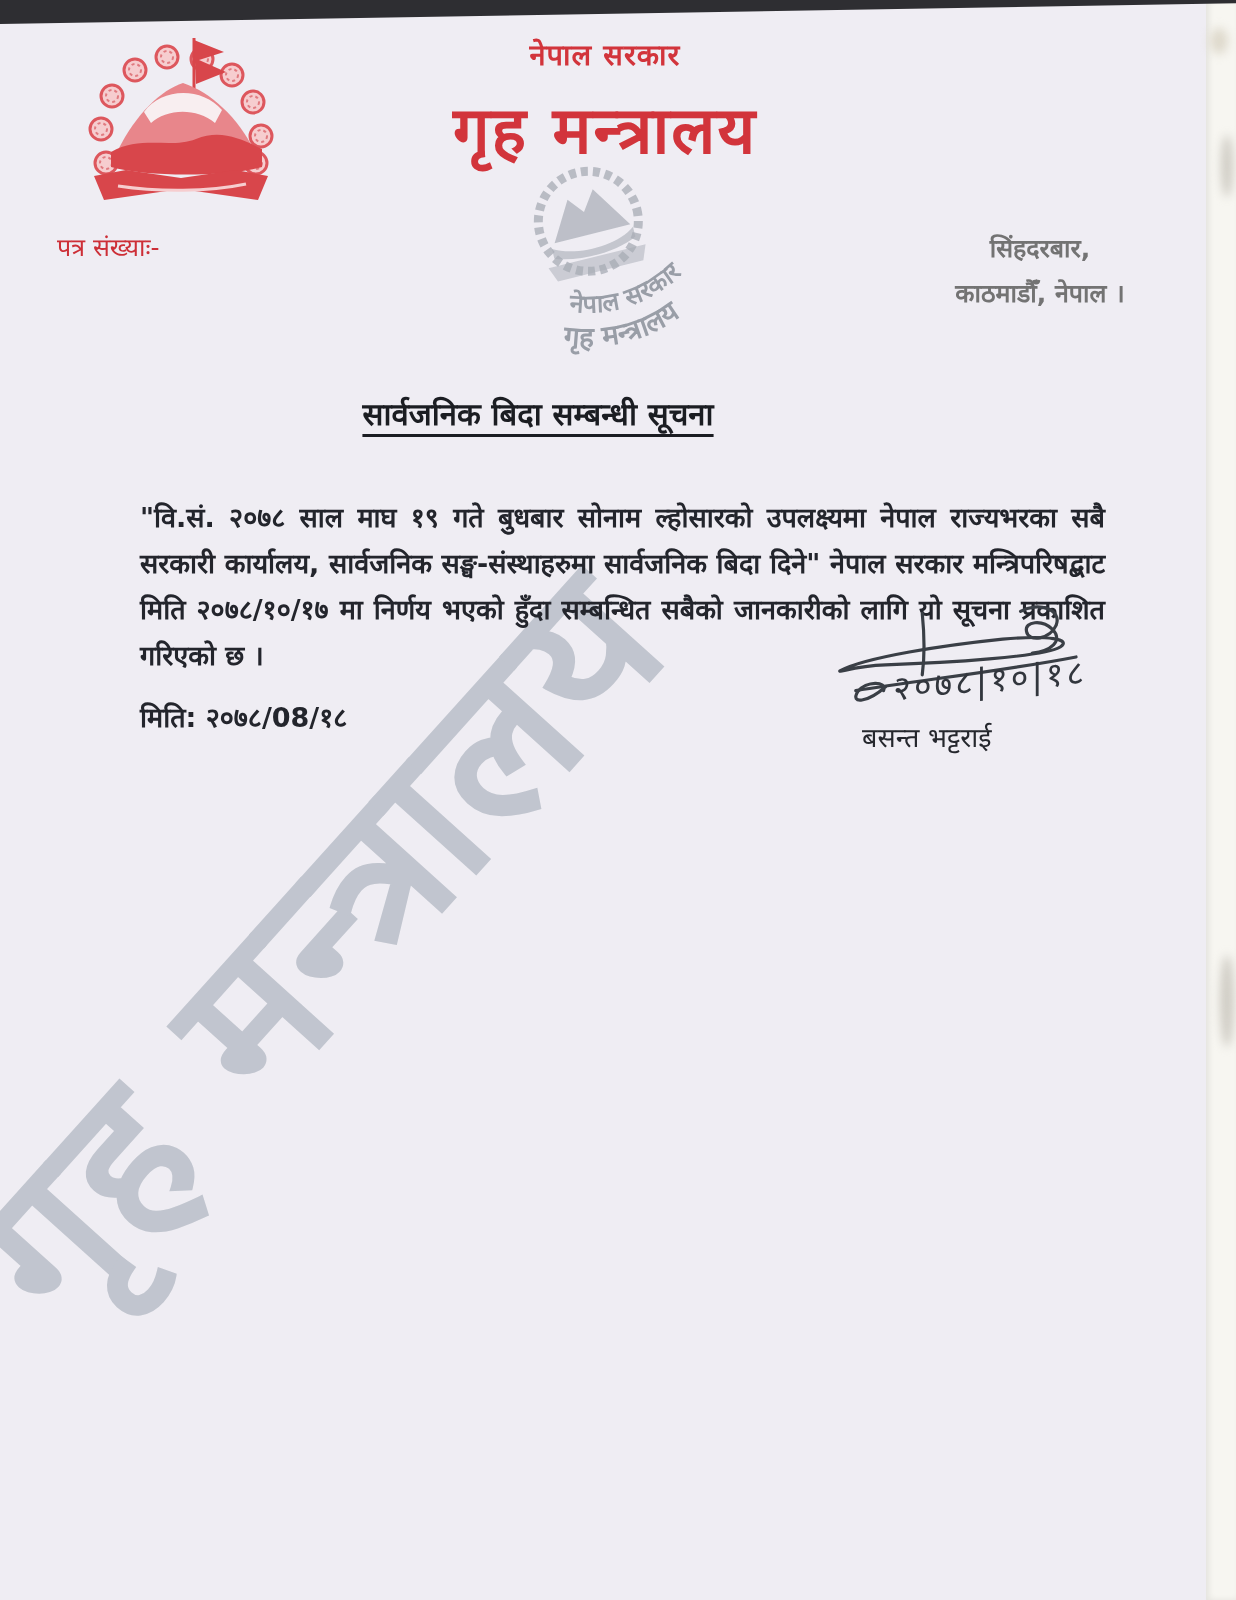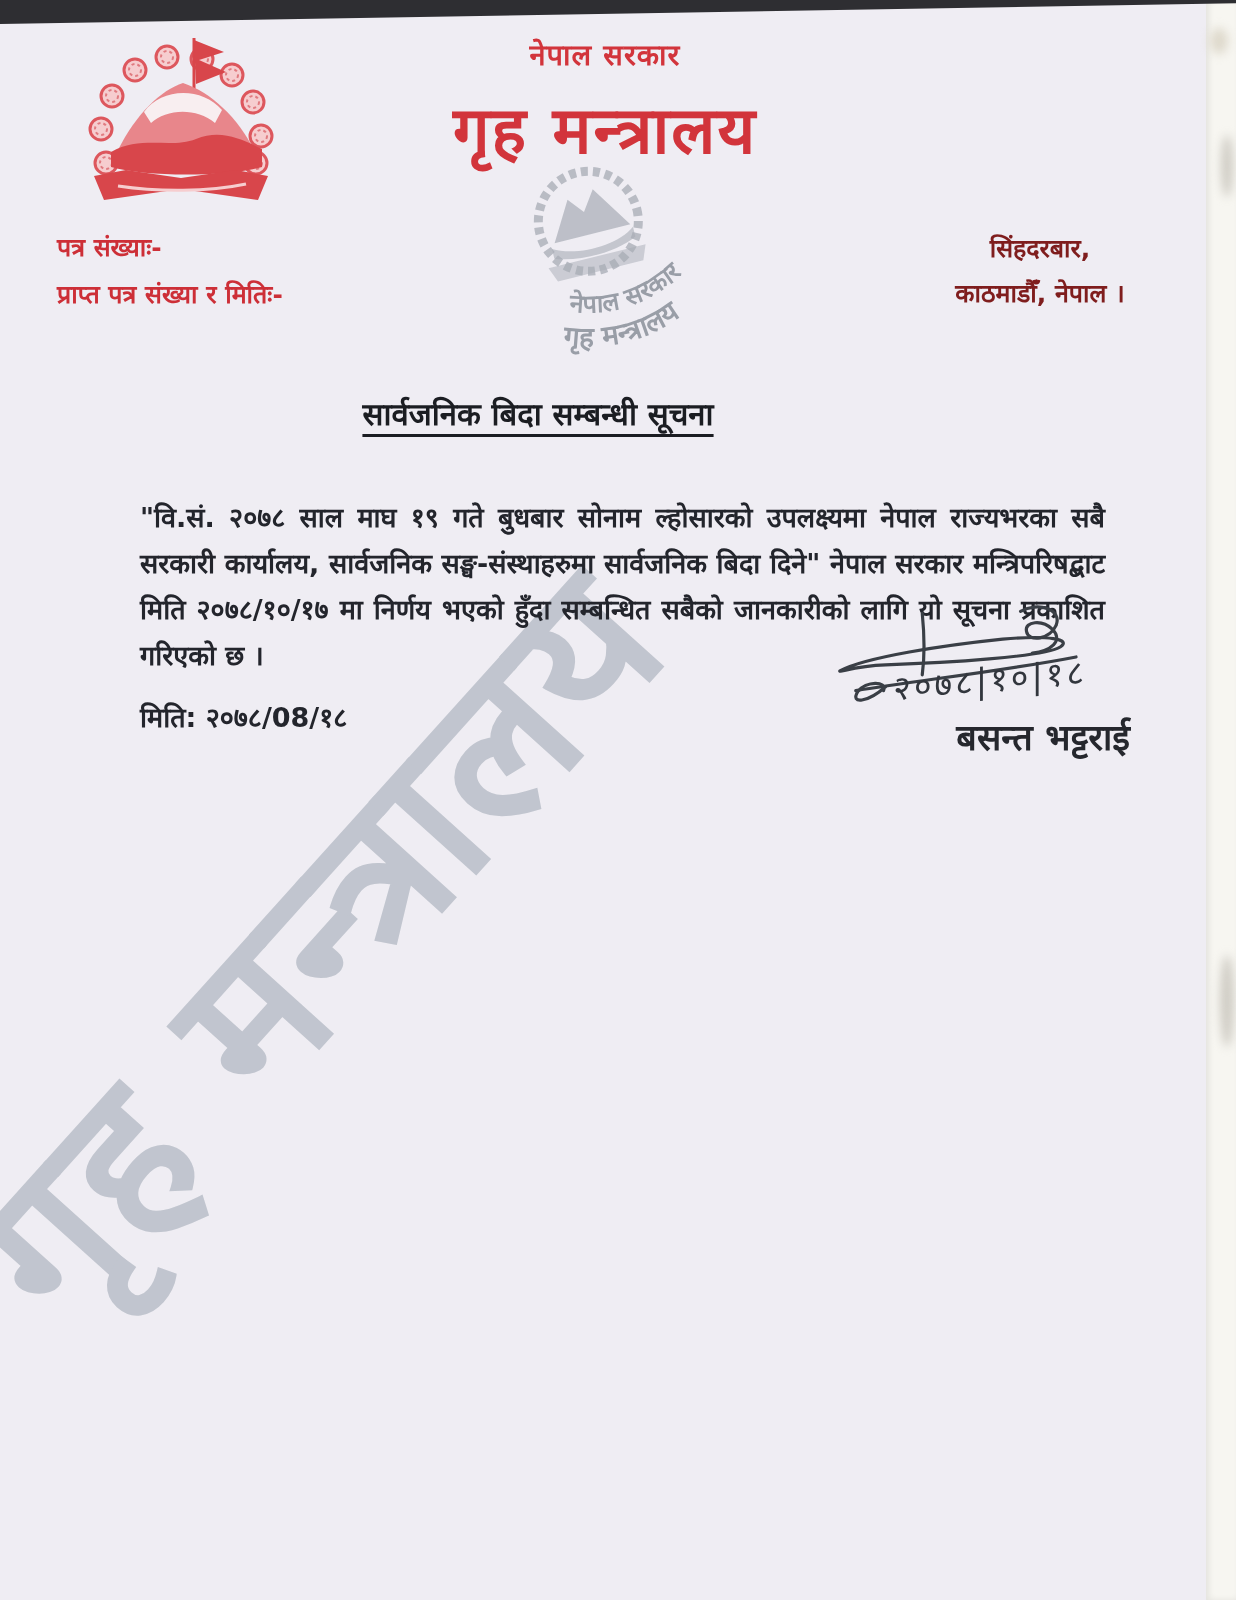--- a/index.html
+++ b/index.html
@@ -35,42 +35,42 @@
     color:#d2343b;font-size:29px;font-weight:bold;letter-spacing:1px;}
   .ministry-line{top:84px;left:0;width:1210px;text-align:center;
     color:#d2343b;font-size:65px;font-weight:bold;letter-spacing:2px;}
 
   
   .emblem{left:66px;top:28px;width:230px;height:215px;}
   
   .stamp{left:498px;top:152px;width:250px;height:210px;opacity:.82;}
 
   
-  .meta-block{left:57px;top:224px;color:#cd2f37;font-size:25px;font-weight:bold;line-height:47px;}
+  .meta-block{left:57px;top:224px;color:#cd2f37;font-size:25px;font-weight:normal;line-height:47px;}
   
   .address-block{left:920px;top:226px;width:240px;text-align:center;
-    color:#7f1d1d;font-size:25px;font-weight:bold;line-height:45px;}
+    color:#737373;font-size:25px;font-weight:bold;line-height:45px;}
 
   
   .subject{top:392px;left:0;width:1076px;text-align:center;
     color:#1b1d22;font-size:31px;font-weight:bold;
     text-decoration:underline;text-underline-offset:9px;text-decoration-thickness:2.5px;}
 
   
   .body-par{left:140px;top:468px;width:965px;
     color:#23252c;font-size:27px;font-weight:600;line-height:46px;
     text-align:justify;text-align-last:left;}
   .date-line{left:140px;top:698px;color:#23252c;font-size:27px;font-weight:600;}
 
   
   .signature-svg{left:826px;top:594px;width:258px;height:112px;}
   .hand-date{left:893px;top:656px;color:#32363d;font-size:34px;letter-spacing:3px;
     transform:rotate(-5deg) skewX(-5deg);}
-  .sig-name{left:862px;top:714px;width:268px;text-align:right;
-    color:#25272d;font-size:36px;font-weight:bold;line-height:47px;}
+  .sig-name{left:862px;top:714px;width:268px;text-align:left;
+    color:#25272d;font-size:27px;font-weight:normal;line-height:47px;}
 </style>
 </head>
 <body>
 
 <div class="page">
 
   <div class="top-edge"></div>
   <div class="scan-right"></div>
   <div class="smudge a"></div>
   <div class="smudge b"></div>
@@ -130,21 +130,20 @@
         <textPath href="#stArc2" startOffset="6">गृह मन्त्रालय</textPath>
       </text>
     </g>
   </svg>
 
   <div class="layer gov-line">नेपाल सरकार</div>
   <div class="layer ministry-line">गृह मन्त्रालय</div>
 
   <div class="layer meta-block">
     <div>पत्र संख्याः-</div>
-    <div>प्राप्त पत्र संख्या र मितिः-</div>
   </div>
 
   <div class="layer address-block">
     <div>सिंहदरबार,</div>
     <div>काठमाडौँ, नेपाल ।</div>
   </div>
 
   <div class="layer subject">सार्वजनिक बिदा सम्बन्धी सूचना</div>
 
   <p class="layer body-par">"वि.सं. २०७८ साल माघ १९ गते बुधबार सोनाम ल्होसारको उपलक्ष्यमा नेपाल राज्यभरका सबै सरकारी कार्यालय, सार्वजनिक सङ्घ-संस्थाहरुमा सार्वजनिक बिदा दिने" नेपाल सरकार मन्त्रिपरिषद्बाट मिति २०७८/१०/१७ मा निर्णय भएको हुँदा सम्बन्धित सबैको जानकारीको लागि यो सूचना प्रकाशित गरिएको छ ।</p>

